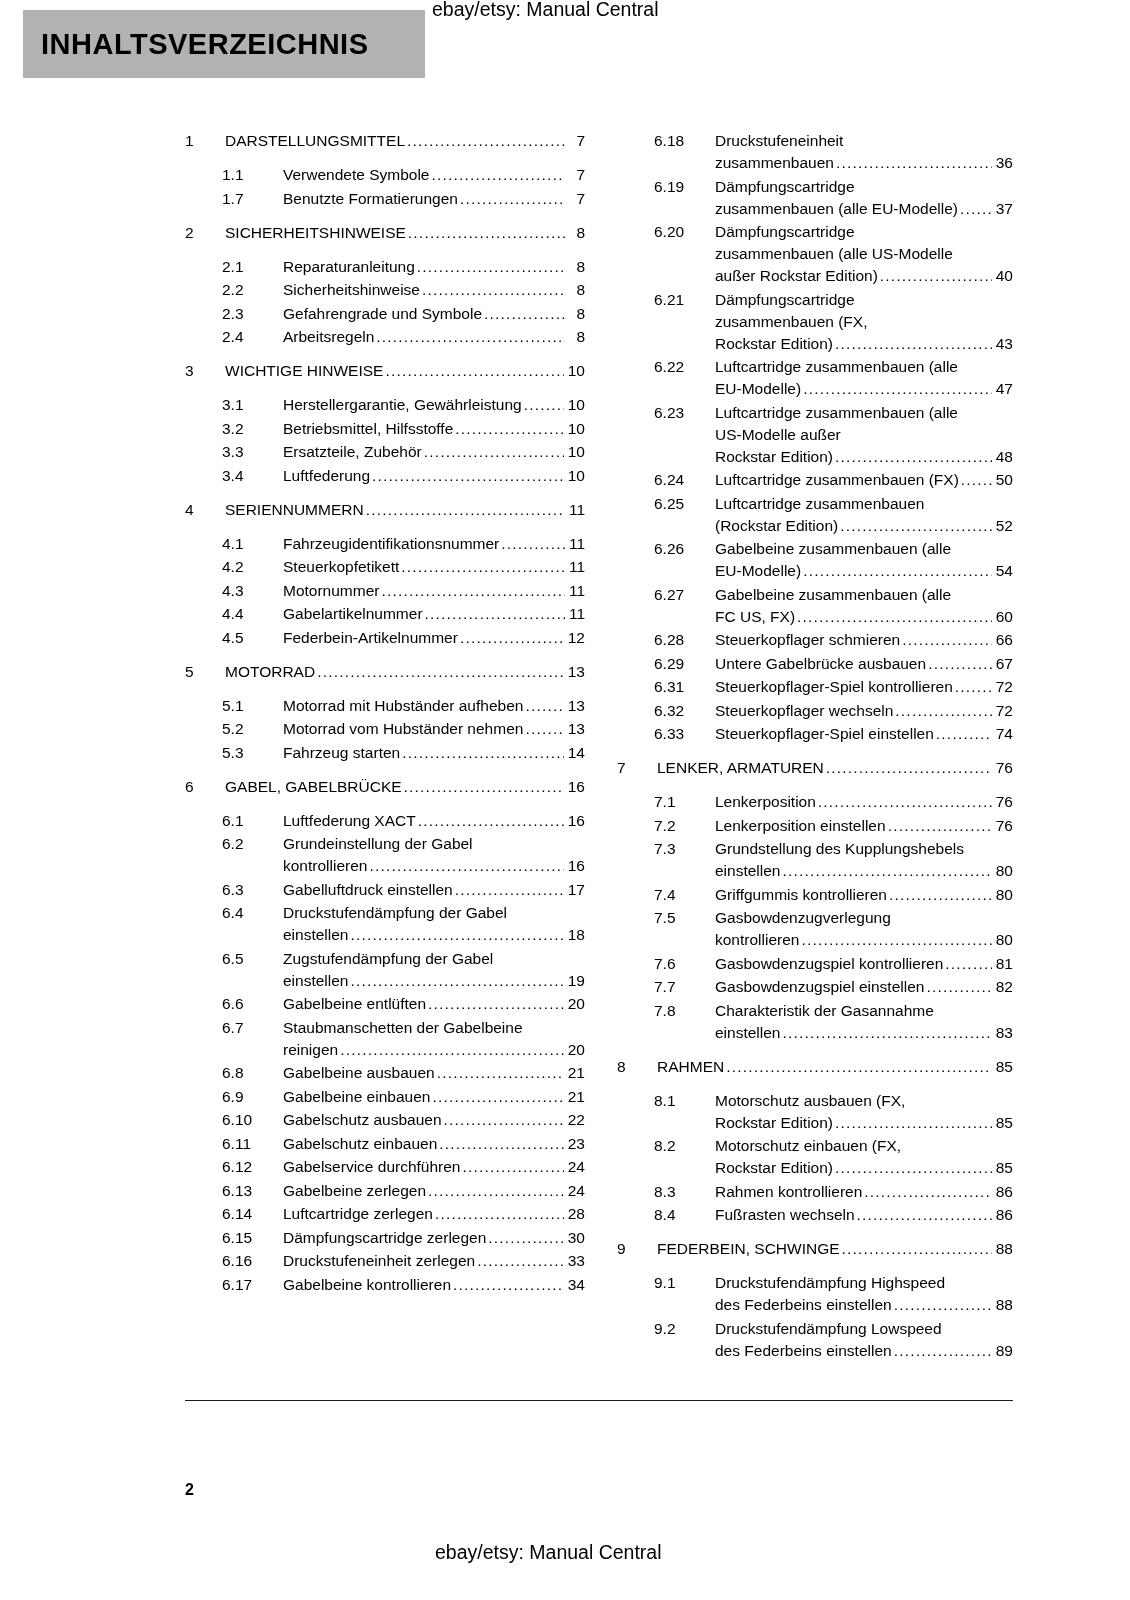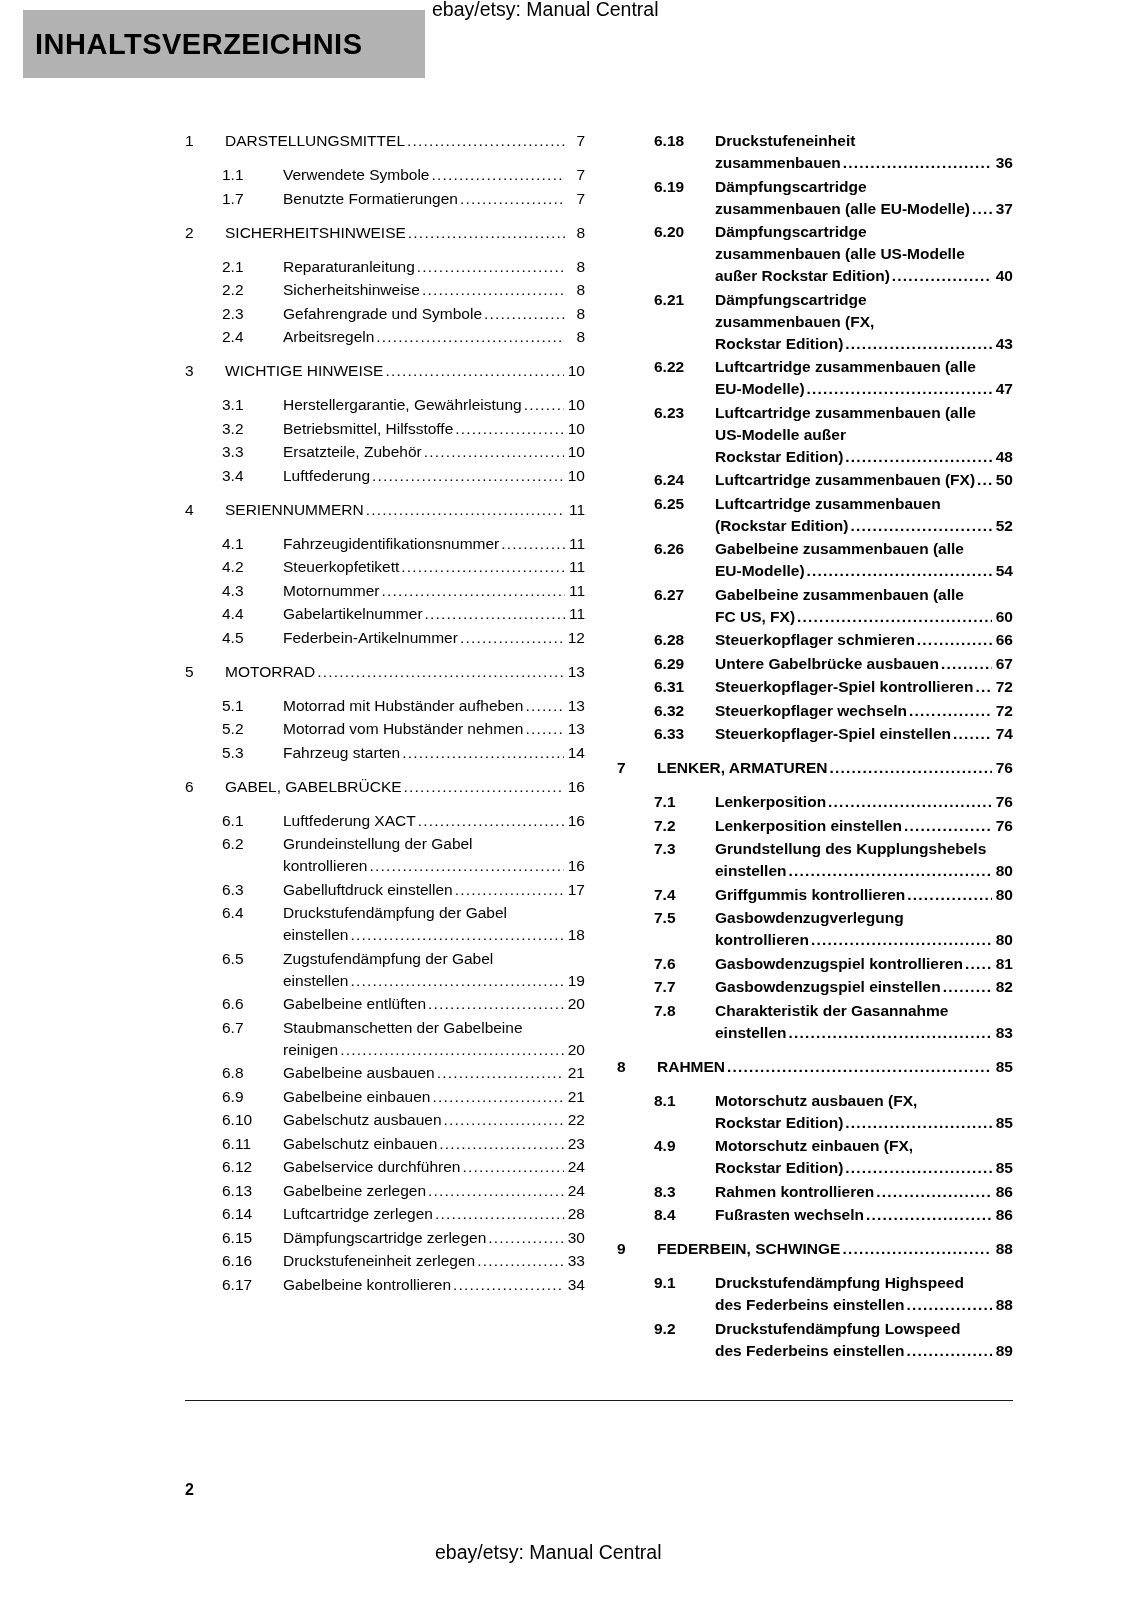--- a/index.html
+++ b/index.html
@@ -15,42 +15,42 @@
   }
   .title-box {
     position: absolute;
     left: 23px;
     top: 10px;
     width: 402px;
     height: 68px;
     background: #b2b2b2;
     display: flex;
     align-items: center;
-    padding-left: 12px;
+    padding-left: 18px;
     font-size: 29px;
     font-weight: bold;
     letter-spacing: 0.5px;
     white-space: nowrap;
   }
   .site-title {
     position: absolute;
     font-size: 19.5px;
     white-space: nowrap;
   }
   .site-title.top { left: 432px; top: -2px; }
   .site-title.bottom { left: 435px; top: 1541px; }
   .toc {
     position: absolute;
     left: 185px;
     top: 130px;
     display: flex;
     gap: 32px;
   }
   .col-left { width: 400px; }
-  .col-right { width: 396px; font-weight: bold; }
+  .col-right { width: 396px; }
   .entry {
     display: flex;
     align-items: flex-start;
     margin-bottom: 1.5px;
     font-size: 15.5px;
     line-height: 22px;
   }
   .entry.chapter { margin-top: 12px; margin-bottom: 12px; }
   .col > .entry:first-child { margin-top: 0; }
   .entry .num { flex: 0 0 40px; }
@@ -790,21 +790,21 @@
           <span class="body">
             <span class="tline">Motorschutz ausbauen (FX,</span>
             <span class="lastline">
               <span class="ttext">Rockstar Edition)</span>
               <span class="dots"></span>
               <span class="pg">85</span>
             </span>
           </span>
         </div>
         <div class="entry section">
-          <span class="num">4.9</span>
+          <span class="num">8.2</span>
           <span class="body">
             <span class="tline">Motorschutz einbauen (FX,</span>
             <span class="lastline">
               <span class="ttext">Rockstar Edition)</span>
               <span class="dots"></span>
               <span class="pg">85</span>
             </span>
           </span>
         </div>
         <div class="entry section">

